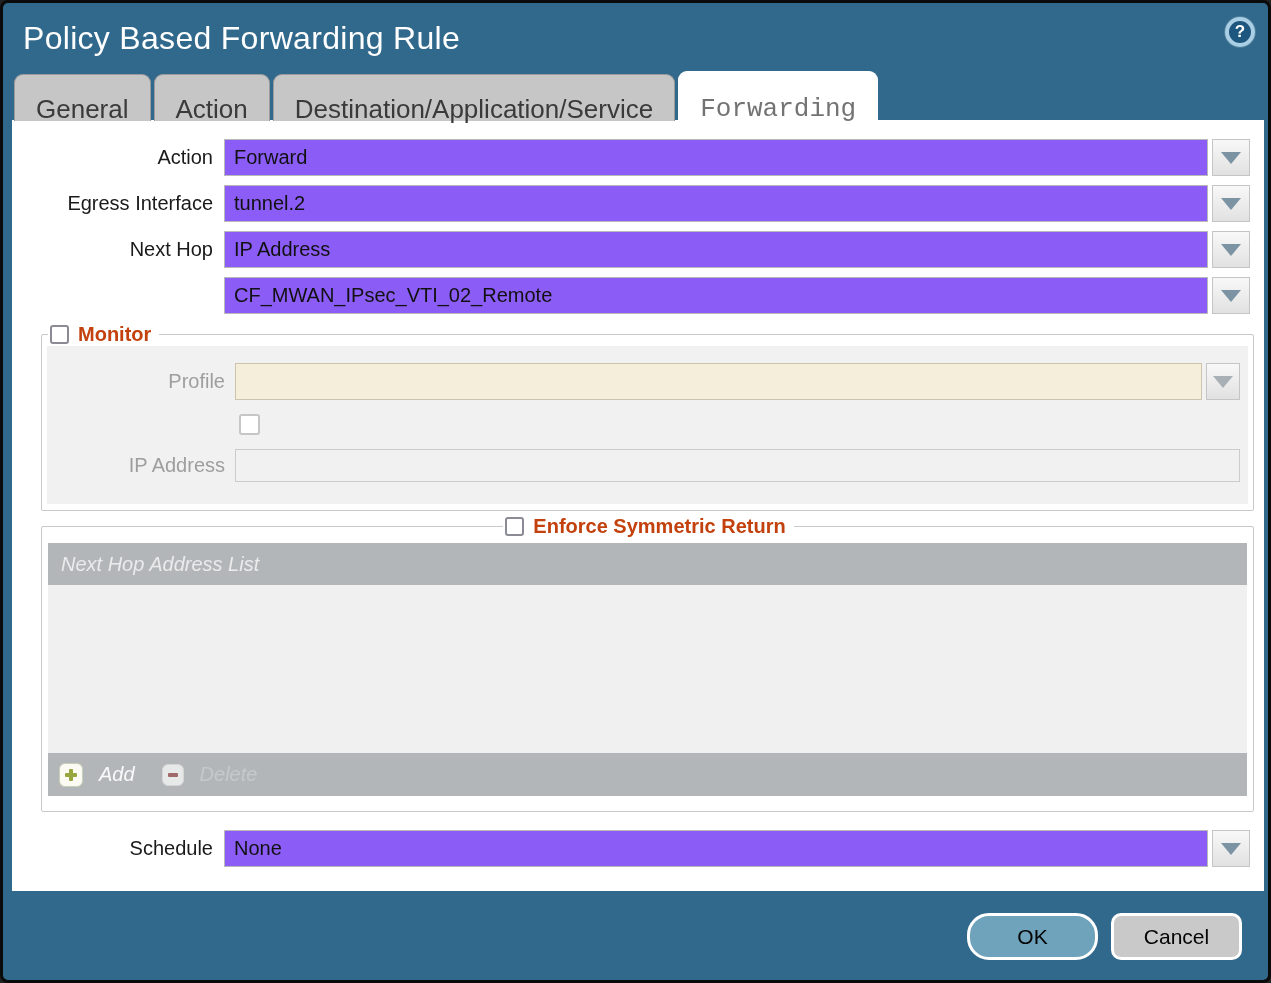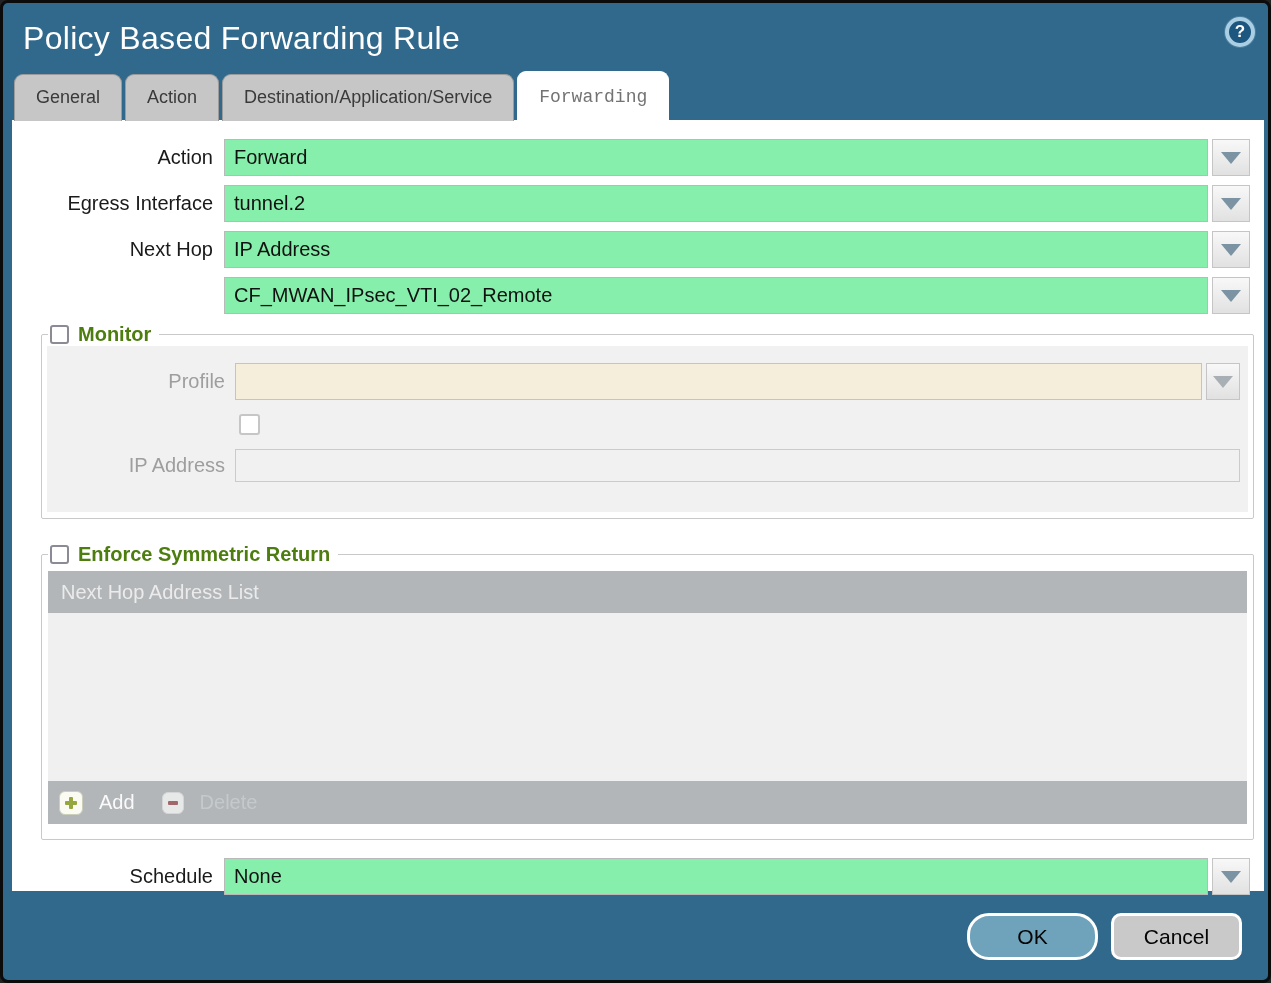--- a/index.html
+++ b/index.html
@@ -26,22 +26,22 @@
     display:flex; align-items:center; justify-content:center;
     cursor:pointer;
   }
 
   
   .tabs{
     position:absolute; top:68px; left:11px; z-index:2;
     display:flex; align-items:flex-end;
   }
   .tab{
-    height:47px; line-height:45px; padding:0 21px; margin-right:3px;
-    background:#c6c6c6; color:#3a3a3a; font-size:18px;
+    height:47px; line-height:45px; padding:12px 21px; margin-right:3px;
+    background:#c6c6c6; color:#3a3a3a; font-size:26px;
     border:1px solid #9b9b9b; border-bottom:none;
     border-radius:9px 9px 0 0; cursor:pointer; white-space:nowrap;
   }
   .tab.active{
     background:#ffffff; color:#737373; border-color:#ffffff;
     height:50px; line-height:50px; position:relative; z-index:3;font-family:Liberation Mono, monospace;
   }
 
   
   .panel{
@@ -51,21 +51,21 @@
 
   .frow{ display:flex; align-items:center; margin:0 14px 9px 0; }
   .flabel{
     flex:none; width:212px; text-align:right; padding-right:11px;
     font-size:20px; color:#1a1a1a;
   }
   .flabel.dim{ color:#9e9e9e; }
 
   .combo{ flex:1; display:flex; align-items:center; }
   .tinput{
-    flex:1; height:37px; border:1px solid #b9b9b9; background:#86efac;
+    flex:1; height:37px; border:1px solid #b9b9b9; background:#8b5cf6;
     font-size:20px; color:#111; padding:0 9px; font-family:inherit;
   }
   .ddbtn{
     flex:none; width:38px; height:37px; margin-left:4px;
     background:linear-gradient(#f8f8f8,#e1e1e1);
     border:1px solid #c5c5c5;
     display:flex; align-items:center; justify-content:center; cursor:pointer;
   }
   .ddbtn.small{ width:34px; }
   .tri{
@@ -83,34 +83,34 @@
   }
   legend.glegend{
     display:flex; align-items:center; gap:9px;
     padding:0 8px 0 2px; margin-left:1px;
   }
   .cb{
     flex:none; width:19px; height:19px; background:#fff;
     border:2px solid #8b8b95; border-radius:3px; cursor:pointer;
   }
   .cb.disabled{ width:21px; height:21px; border-color:#c6c6c6; cursor:default; }
-  .glabel{ font-size:20px; font-weight:bold; color:#4d7c0f; }
-
-  .group-body{ background:#f1f1f1; padding:17px 6px 16px 0; }
+  .glabel{ font-size:20px; font-weight:bold; color:#c2410c; }
+
+  .group-body{ background:#f1f1f1; padding:17px 6px 8px 0; }
   .group-body .frow{ margin:0 2px 14px 0; }
   .group-body .flabel{ width:188px; padding-right:10px; }
   .tinput.beige{ background:#f5eedb; border-color:#ccc4ad; }
   .tinput.grayed{ height:33px; background:#f1f1f1; border-color:#cbcbcb; }
 
   .check-row{ display:flex; align-items:center; gap:13px; padding-left:192px; margin-bottom:14px; }
   .dim-text{ font-size:20px; color:#9e9e9e; }
 
   
-  fieldset.group.esr{ margin-top:24px; }
-  .table-wrap{ margin:5px 1px 9px 1px; background:#84cc16; }
+  fieldset.group.esr{ margin-top:4px;text-align:center; }
+  .table-wrap{ margin:5px 1px 9px 1px; background:#84cc16;font-style:italic; }
   .thead{
     height:42px; background:#b2b6b9; color:#ebebeb; font-size:20px;
     display:flex; align-items:center; padding-left:13px;
   }
   .tbody{ height:168px; background:#f0f0f1; }
   .tfoot{
     height:43px; background:#b2b6b9;
     display:flex; align-items:center; padding-left:11px; gap:27px;
   }
   .tbtn{ display:flex; align-items:center; gap:16px; font-size:20px; cursor:pointer; }

